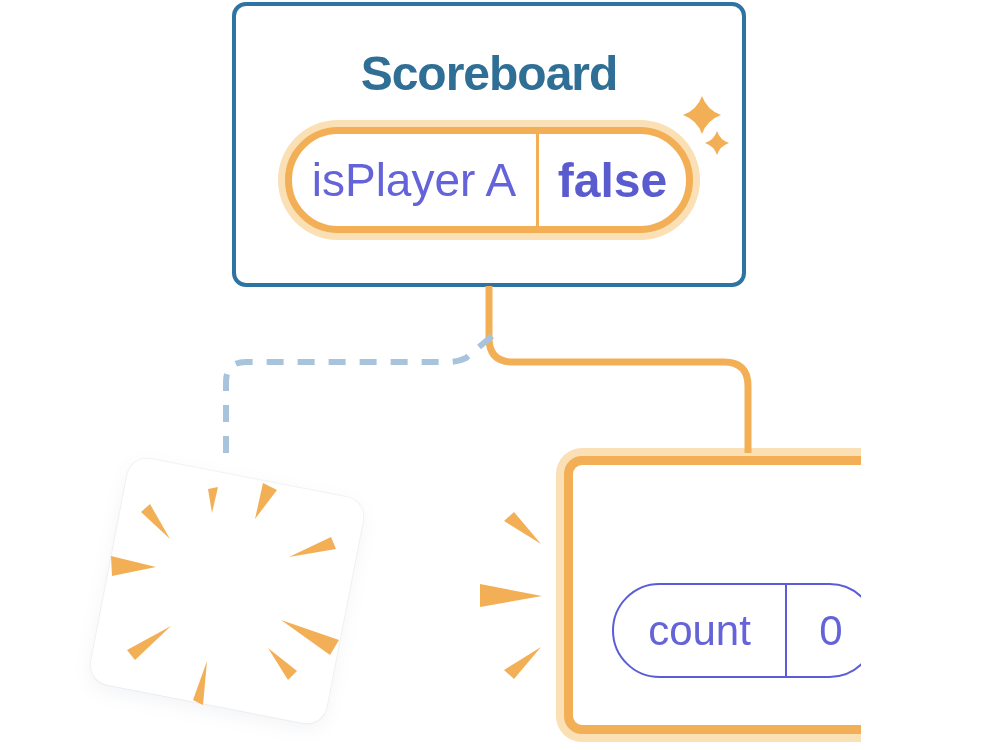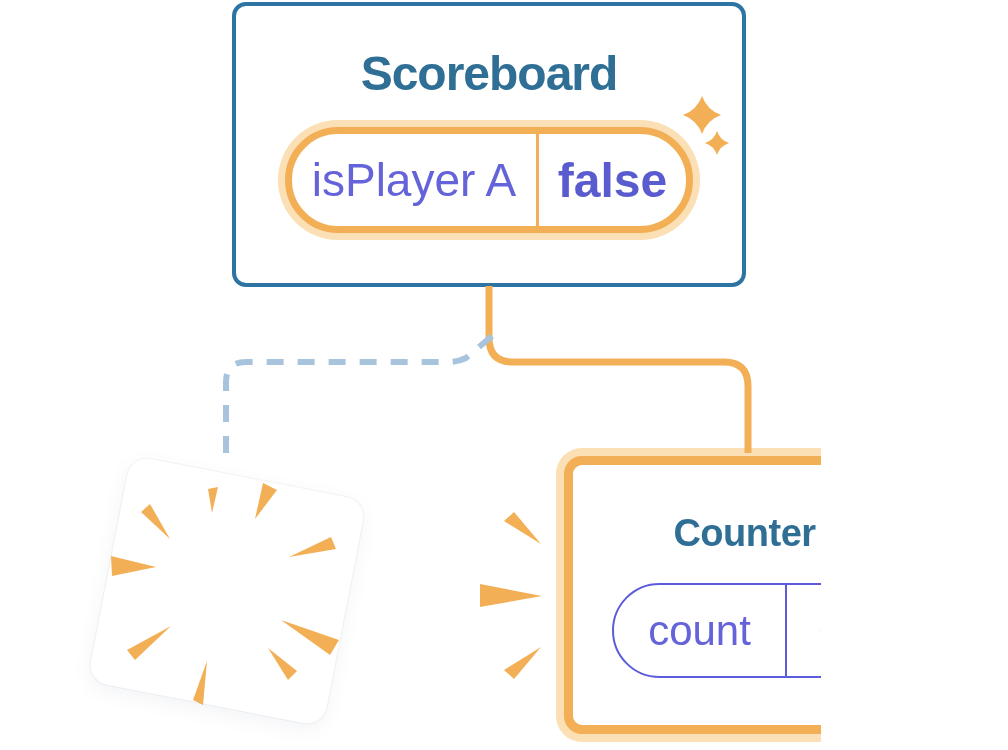--- a/index.html
+++ b/index.html
@@ -10,20 +10,21 @@
     --purple:#6463D9;
     --purple-bold:#5B5BD0;
     --purple-outline:#5C5CDB;
     --dash:#A7C4DC;
     --card-bg:#FFFFFF;
   }
   html,body{margin:0;padding:0;background:#fff;}
   .canvas{
     position:relative;width:821px;height:750px;background:#fff;overflow:hidden;
     font-family:"Liberation Sans","DejaVu Sans",sans-serif;
+    padding-left:40px;
   }
   
   .sb-card{
     position:absolute;left:232px;top:2px;width:514px;height:285px;
     box-sizing:border-box;border:4px solid var(--teal-border);border-radius:14px;
     background:var(--card-bg);z-index:2;
   }
   .sb-title{
     position:absolute;top:42px;left:0;right:0;text-align:center;
     font-size:48px;line-height:52px;font-weight:700;letter-spacing:-1px;
@@ -101,21 +102,20 @@
     <div class="sb-pill">
       <div class="sb-pill-inner">
         <div class="sb-cell-name">isPlayer A</div>
         <div class="sb-cell-value">false</div>
       </div>
     </div>
   </div>
 
   <div class="cnt-card">
     <div class="cnt-card-inner">
-      <div class="cnt-title">Counter</div>
       <div class="cnt-pill">
         <div class="cnt-cell-name">count</div>
         <div class="cnt-cell-value">0</div>
       </div>
     </div>
   </div>
 
   <svg class="overlay" width="1008" height="750" viewBox="0 0 1008 750" aria-hidden="true">
 
     <path class="stroke-orange" d="M 489 286 L 489 338 Q 489 362 513 362 L 724 362 Q 748 362 748 386 L 748 453"></path>

